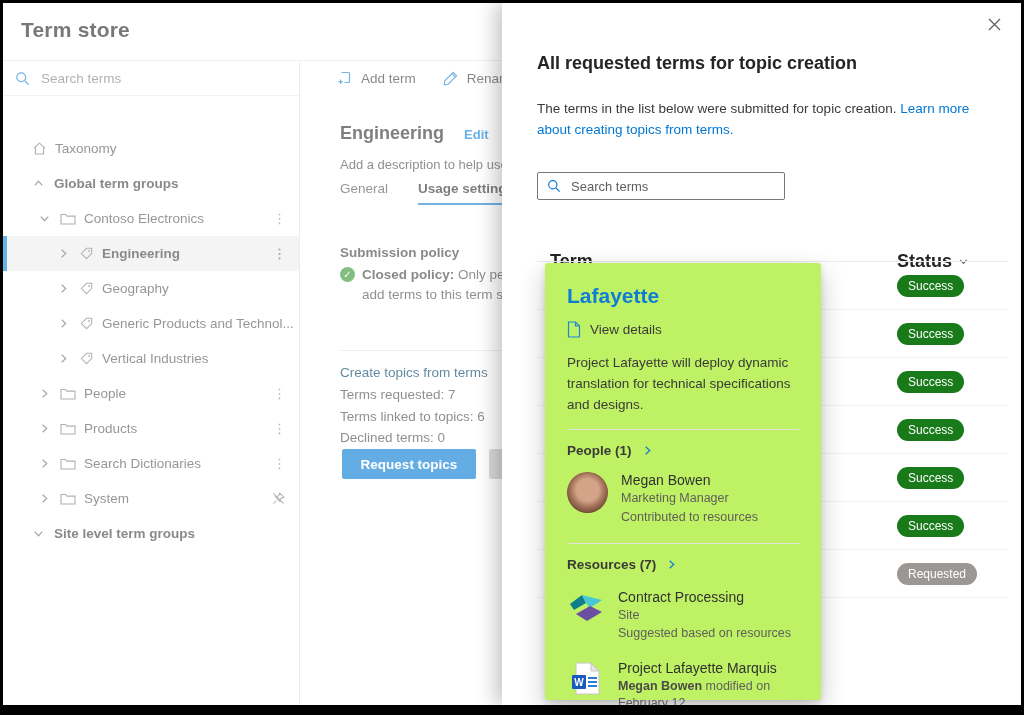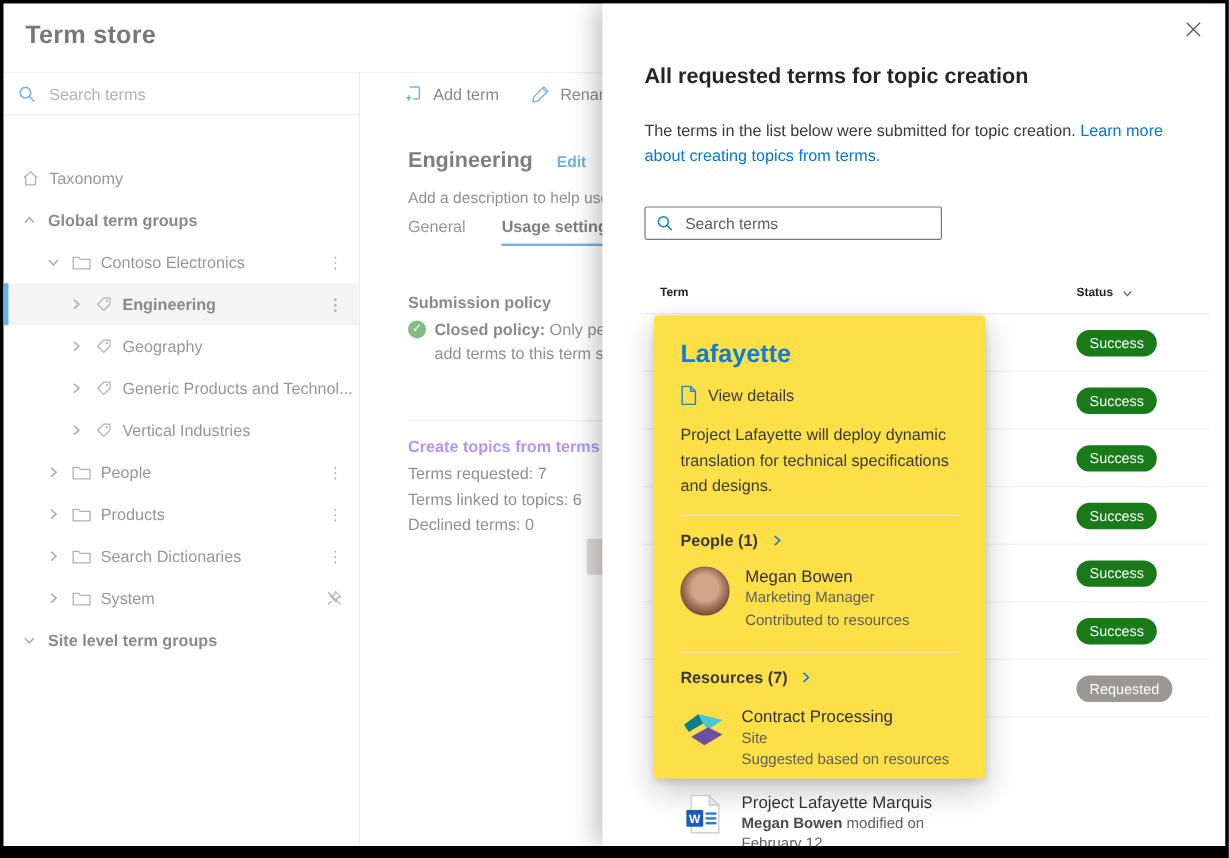--- a/index.html
+++ b/index.html
@@ -10,21 +10,21 @@
   .app-header{position:absolute;left:0;top:0;width:100%;height:57px;border-bottom:1px solid #eaeaea;background:#fff;}
   .app-title{margin:0;padding:15px 0 0 18px;font-size:21px;font-weight:bold;color:#323130;letter-spacing:.2px;}
 
   
   .sidebar{position:absolute;left:0;top:58px;bottom:0;width:296px;border-right:1px solid #e4e2e0;background:#fff;}
   .side-search{height:34px;border-bottom:1px solid #edebe9;display:flex;align-items:center;gap:9px;padding:0 12px;}
   .side-search input{border:none;outline:none;font-size:13.5px;color:#605e5c;width:220px;font-family:"Liberation Sans",sans-serif;background:transparent;}
   .side-search input::placeholder{color:#8a8886;}
   .tree{position:absolute;top:70px;left:0;right:0;}
   .tree-row{height:35px;display:flex;align-items:center;position:relative;color:#605e5c;font-size:13.5px;cursor:default;}
-  .lvl0{padding-left:15px}.lvl1{padding-left:35px}.lvl2{padding-left:54px}
+  .lvl0{padding-left:29px}.lvl1{padding-left:35px}.lvl2{padding-left:54px}
   .tree-row .chev{display:flex;width:15px;margin-right:7px;color:#7a7876;flex:none;}
   .tree-row .ticon{display:flex;margin-right:8px;color:#8a8886;flex:none;}
   .tree-row .trailing{position:absolute;right:13px;color:#8a8886;font-size:13px;display:flex;}
   .tree-row.boldrow{font-weight:bold;color:#4c4a48;}
   .tree-row.selected{background:#f0efee;font-weight:bold;color:#4c4a48;}
   .tree-row.selected::before{content:"";position:absolute;left:0;top:0;bottom:0;width:4px;background:#0f8fdb;}
 
   
   .main{position:absolute;left:297px;top:58px;right:0;bottom:0;overflow:hidden;}
   .toolbar{position:absolute;left:37px;top:0;height:34px;display:flex;align-items:center;gap:27px;font-size:13.5px;color:#4a4846;white-space:nowrap;}
@@ -33,48 +33,48 @@
   .term-heading{position:absolute;left:40px;top:62px;font-size:18px;font-weight:bold;color:#3b3a39;display:flex;align-items:baseline;gap:20px;}
   .edit-link{font-size:13px;font-weight:bold;color:#1a86d9;cursor:pointer;}
   .term-desc{position:absolute;left:40px;top:96px;font-size:13px;color:#55534f;white-space:nowrap;}
   .tabs{position:absolute;left:40px;top:120px;display:flex;gap:30px;font-size:13.5px;color:#605e5c;white-space:nowrap;}
   .tab{padding-bottom:7px;cursor:pointer;}
   .tab.active{color:#3b3a39;font-weight:bold;border-bottom:2px solid #2a8ad4;}
   .policy-head{position:absolute;left:40px;top:184px;font-size:13.5px;font-weight:bold;color:#4c4a48;}
   .policy-body{position:absolute;left:40px;top:204px;display:flex;gap:7px;font-size:13.5px;color:#55534f;line-height:1.45;}
   .check-dot{flex:none;width:15px;height:15px;border-radius:50%;background:#3f9c3f;color:#fff;font-size:10px;line-height:15px;text-align:center;margin-top:2px;}
   .divider-h{position:absolute;left:40px;right:0;top:289px;border-top:1px solid #e8e6e4;}
-  .create-head{position:absolute;left:40px;top:304px;font-size:13.5px;font-weight:bold;color:#8b5cf6;}
+  .create-head{position:absolute;left:40px;top:304px;font-size:13.5px;font-weight:normal;color:#0c4a6e;}
   .stat{position:absolute;left:40px;font-size:13.5px;color:#55534f;white-space:nowrap;}
   .btn-primary{position:absolute;left:42px;top:388px;width:134px;height:30px;background:#1180d6;border:none;border-radius:2px;color:#fff;font-size:13.5px;font-weight:bold;font-family:"Liberation Sans",sans-serif;cursor:pointer;}
   .btn-stub{position:absolute;left:189px;top:388px;width:30px;height:30px;background:#c9c7c5;border:none;border-radius:2px;}
 
   
   .scrim{position:absolute;inset:0;background:rgba(255,255,255,0.35);z-index:2;pointer-events:none;}
 
   
   .panel{position:absolute;left:499px;top:0;bottom:0;right:0;background:#fff;box-shadow:-7px 0 18px rgba(0,0,0,0.22);z-index:3;}
   .panel-close{position:absolute;top:10px;right:16px;width:22px;height:22px;display:flex;align-items:center;justify-content:center;color:#605e5c;cursor:pointer;background:none;border:none;padding:0;}
   .panel-title{position:absolute;left:35px;top:50px;font-size:18px;font-weight:bold;color:#252423;text-align:center;}
   .panel-para{position:absolute;left:35px;top:96px;width:455px;font-size:13.5px;color:#3b3a39;line-height:1.55;}
   .panel-para a{color:#0078d4;text-decoration:none;cursor:pointer;}
   .panel-search{position:absolute;left:35px;top:169px;width:228px;height:26px;border:1px solid #7a7875;border-radius:2px;display:flex;align-items:center;gap:8px;padding:0 9px;background:#fff;}
   .panel-search input{border:none;outline:none;font-size:13px;color:#605e5c;width:180px;font-family:"Liberation Sans",sans-serif;background:transparent;}
   .panel-search input::placeholder{color:#605e5c;}
-  .tbl-head{position:absolute;left:48px;top:236px;font-size:10px;font-weight:bold;color:#252423;}
+  .tbl-head{position:absolute;left:48px;top:248px;font-size:18px;font-weight:bold;color:#252423;}
   .tbl-head.status{left:395px;display:flex;align-items:center;gap:6px;cursor:pointer;}
   .tbl-rows{position:absolute;left:35px;right:13px;top:258px;}
   .tbl-row{height:47px;border-bottom:1px solid #f3f2f1;position:relative;}
   .tbl-rows{border-top:1px solid #edebe9;}
   .badge{position:absolute;left:360px;top:50%;transform:translateY(-50%);border-radius:11px;padding:4px 11px;font-size:12px;color:#fff;text-align:center;}
   .badge.success{background:#187a18;}
   .badge.requested{background:#9b9794;}
 
   
-  .popup{position:absolute;left:542px;top:260px;width:276px;height:386px;background:#fde047;border-radius:3px;box-shadow:0 10px 26px rgba(0,0,0,0.22),0 2px 6px rgba(0,0,0,0.12);z-index:4;padding:21px 22px;box-sizing:border-box;}
+  .popup{position:absolute;left:542px;top:260px;width:276px;height:437px;background:#bef264;border-radius:3px;box-shadow:0 10px 26px rgba(0,0,0,0.22),0 2px 6px rgba(0,0,0,0.12);z-index:4;padding:21px 22px;box-sizing:border-box;}
   .popup-title{font-size:21px;font-weight:bold;color:#0f7cd6;}
   .view-details{display:flex;align-items:center;gap:9px;margin-top:13px;font-size:13.5px;color:#3b3a39;cursor:pointer;}
   .popup-desc{margin-top:15px;font-size:13.5px;color:#3b3a39;line-height:1.55;}
   .popup hr{border:none;border-top:1px solid #e4e2e0;margin:13px 0;}
   .sect-head{display:flex;align-items:center;gap:9px;font-size:13.5px;font-weight:bold;color:#3b3a39;cursor:pointer;}
   .sect-head .chev{color:#0f7cd6;display:flex;}
   .entity-row{display:flex;gap:13px;margin-top:14px;align-items:flex-start;}
   .avatar{flex:none;width:41px;height:41px;border-radius:50%;background:radial-gradient(circle at 50% 44%, #d3a488 0 36%, #9c6b52 58%, #53352a 90%);box-shadow:inset 0 0 0 1px rgba(0,0,0,.08);}
   .ent-name{font-size:14px;color:#323130;}
   .ent-sub{font-size:12.5px;color:#605e5c;margin-top:2px;line-height:1.35;}
@@ -319,20 +319,21 @@
         <span style="font-weight:bold;color:#4c4a48;">Closed policy:</span><span> Only people wi</span><br>
         <span>add terms to this term set.</span>
       </span>
     </div>
 
     <div class="divider-h"></div>
     <div class="create-head">Create topics from terms</div>
     <div class="stat" style="top:326px;">Terms requested: 7</div>
     <div class="stat" style="top:348px;">Terms linked to topics: 6</div>
     <div class="stat" style="top:369px;">Declined terms: 0</div>
+    <button class="btn-primary">Request topics</button>
     <button class="btn-stub"></button>
   </div>
 
   <div class="scrim"></div>
 
   <div class="panel">
     <button class="panel-close" aria-label="Close">
       <svg class="icon-svg" width="13" height="13" viewBox="0 0 13 13">
           <line x1="1" y1="1" x2="12" y2="12" stroke="#605e5c" stroke-width="1.2"></line>
           <line x1="12" y1="1" x2="1" y2="12" stroke="#605e5c" stroke-width="1.2"></line>

